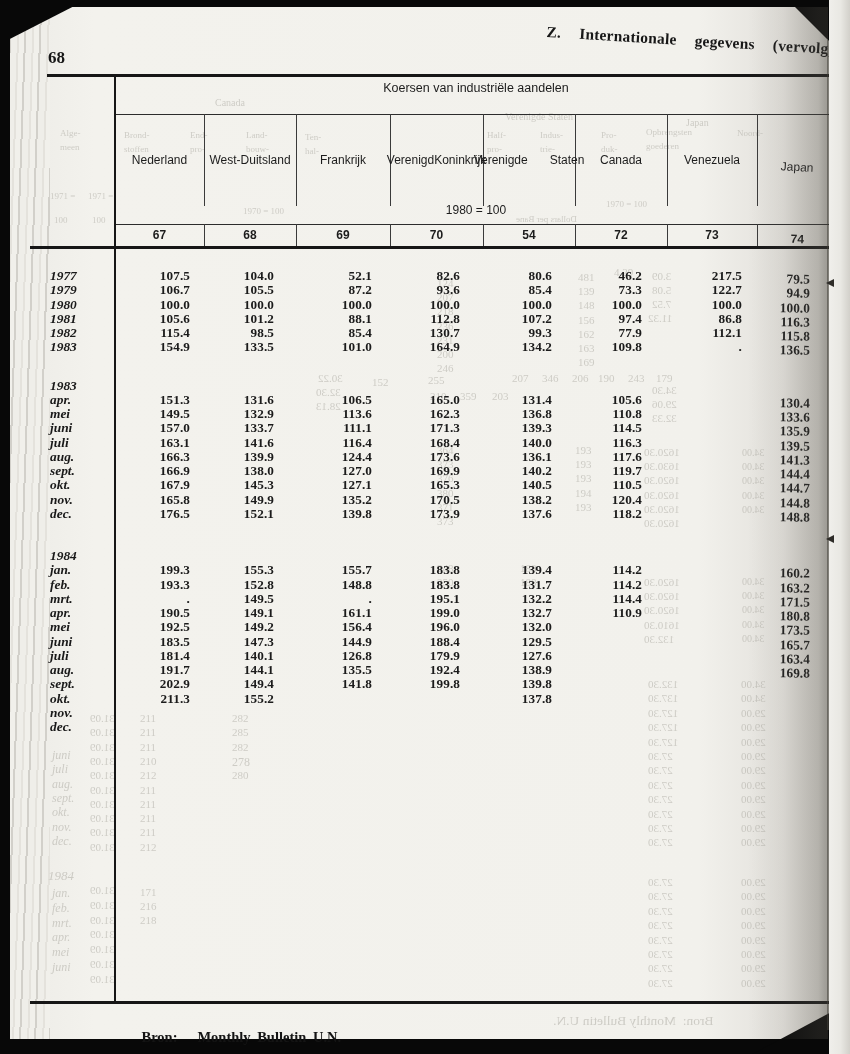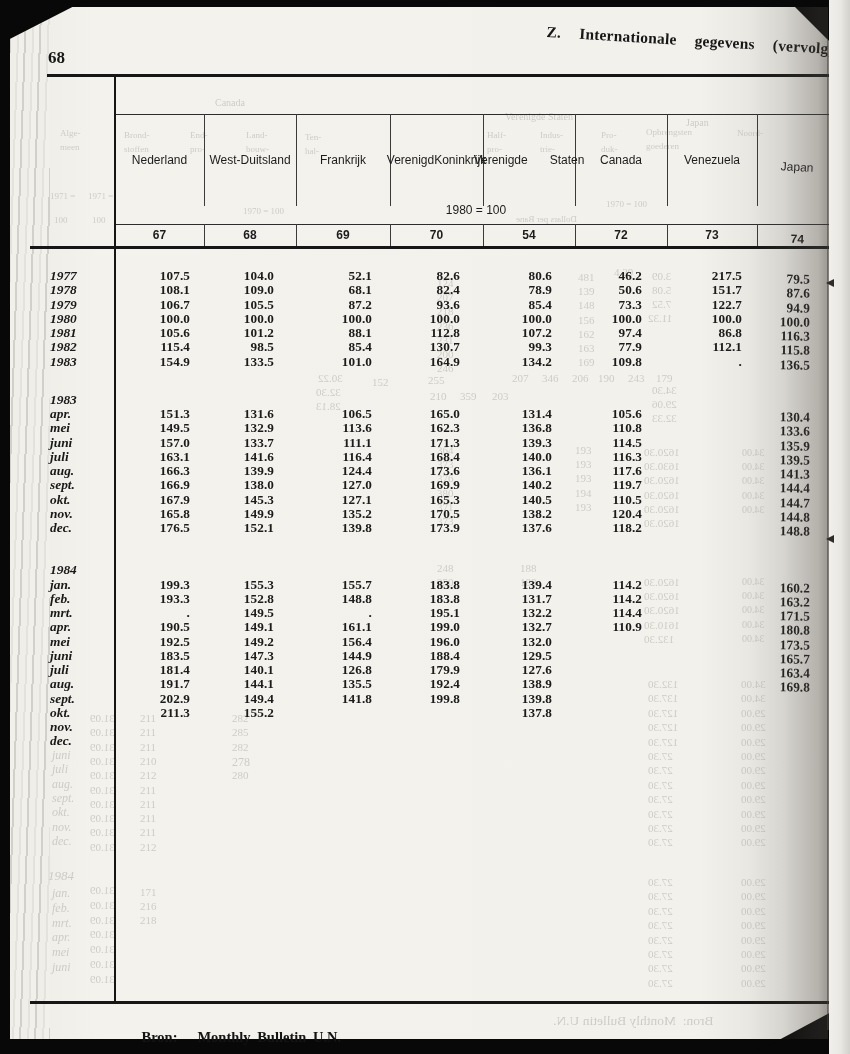--- a/index.html
+++ b/index.html
@@ -262,20 +262,21 @@
       <div class="ghost m" style="left: 90px; top: 972.8px; font-size: 11px;">31.09</div>
       <div class="ghost" style="left: 140px; top: 886px; font-size: 11px;">171</div>
       <div class="ghost" style="left: 140px; top: 900.2px; font-size: 11px;">216</div>
       <div class="ghost" style="left: 140px; top: 914.4px; font-size: 11px;">218</div>
     </div>
 
   <div class="t" id="page-number">68</div>
   <div class="t" id="section-title">Z.  Internationale  gegevens  (vervolg)</div>
 
   <div class="rule" id="rule-top"></div>
+  <div class="t" id="table-title">Koersen van industriële aandelen</div>
   <div class="rule" id="rule-title"></div>
   <div class="rule" id="rule-mid"></div>
   <div class="t" id="base-note">1980 = 100</div>
   <div class="rule" id="rule-head-bottom"></div>
   <div class="rule" id="vline-main"></div>
   <div class="rule" id="rule-bottom"></div>
 
   <div id="header-layer">
       <div class="colhead" style="left: 115px; width: 89px;">
         <span>Nederland</span>
@@ -336,31 +337,20 @@
         <div class="cell" style="width: 73px; padding-right: 16px;">107.5</div>
         <div class="cell" style="width: 68px; padding-right: 24px;">104.0</div>
         <div class="cell" style="width: 74px; padding-right: 20px;">52.1</div>
         <div class="cell" style="width: 68px; padding-right: 25px;">82.6</div>
         <div class="cell" style="width: 67px; padding-right: 25px;">80.6</div>
         <div class="cell" style="width: 65px; padding-right: 27px;">46.2</div>
         <div class="cell" style="width: 73px; padding-right: 17px;">217.5</div>
         <div class="cell jp" style="width: 51px; padding-right: 30px;">79.5</div>
       </div>
       <div class="row">
-        <div class="lbl" style="width: 67px;">1978</div>
-        <div class="cell" style="width: 73px; padding-right: 16px;">108.1</div>
-        <div class="cell" style="width: 68px; padding-right: 24px;">109.0</div>
-        <div class="cell" style="width: 74px; padding-right: 20px;">68.1</div>
-        <div class="cell" style="width: 68px; padding-right: 25px;">82.4</div>
-        <div class="cell" style="width: 67px; padding-right: 25px;">78.9</div>
-        <div class="cell" style="width: 65px; padding-right: 27px;">50.6</div>
-        <div class="cell" style="width: 73px; padding-right: 17px;">151.7</div>
-        <div class="cell jp" style="width: 51px; padding-right: 30px;">87.6</div>
-      </div>
-      <div class="row">
         <div class="lbl" style="width: 67px;">1979</div>
         <div class="cell" style="width: 73px; padding-right: 16px;">106.7</div>
         <div class="cell" style="width: 68px; padding-right: 24px;">105.5</div>
         <div class="cell" style="width: 74px; padding-right: 20px;">87.2</div>
         <div class="cell" style="width: 68px; padding-right: 25px;">93.6</div>
         <div class="cell" style="width: 67px; padding-right: 25px;">85.4</div>
         <div class="cell" style="width: 65px; padding-right: 27px;">73.3</div>
         <div class="cell" style="width: 73px; padding-right: 17px;">122.7</div>
         <div class="cell jp" style="width: 51px; padding-right: 30px;">94.9</div>
       </div>

